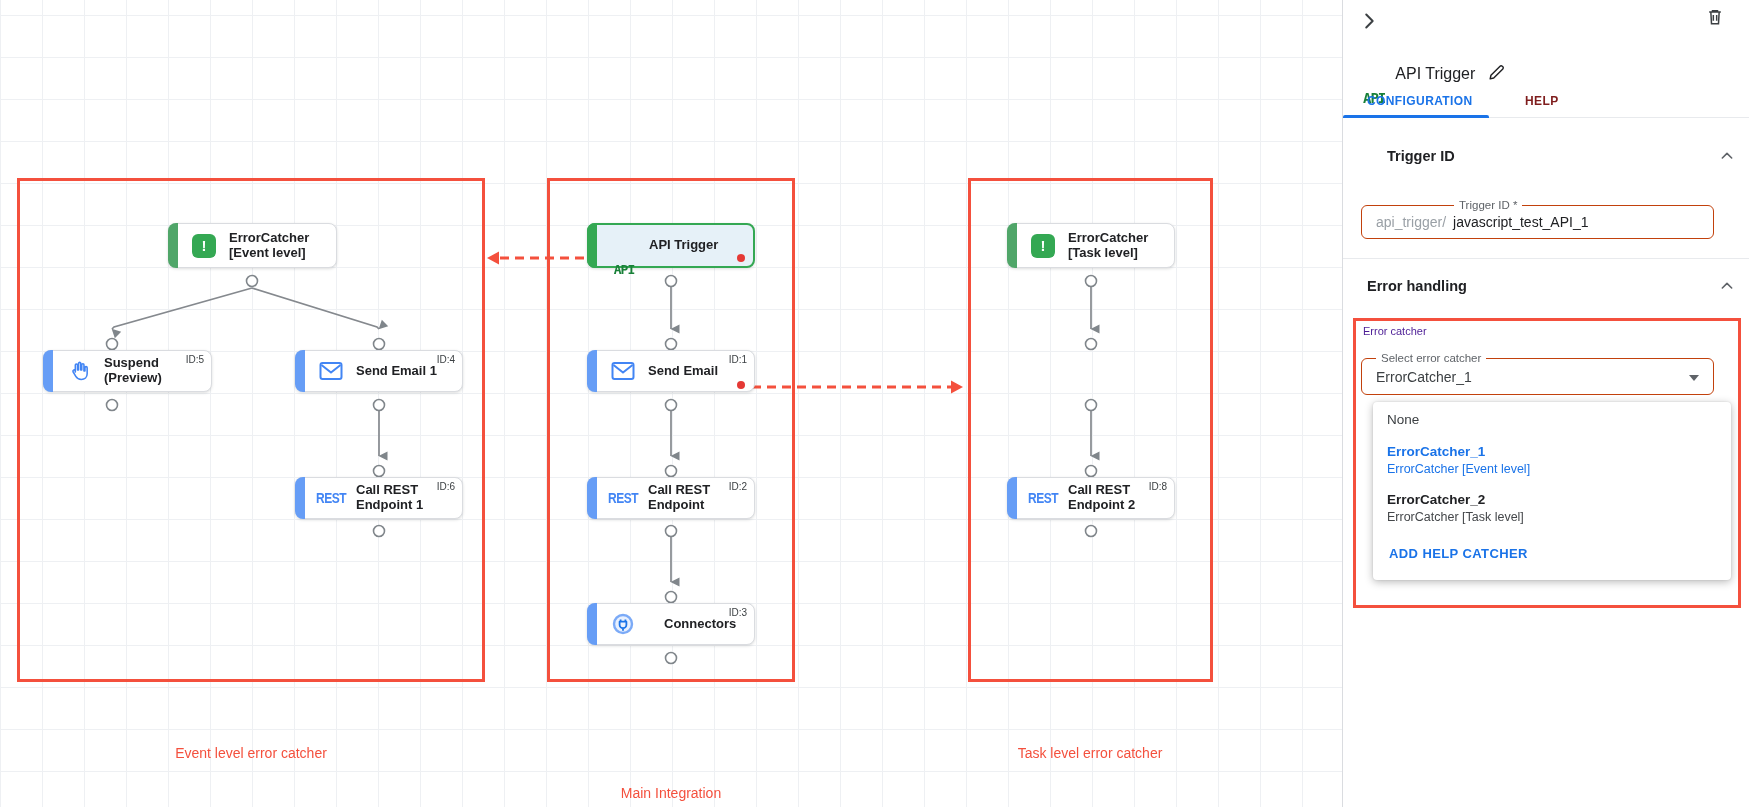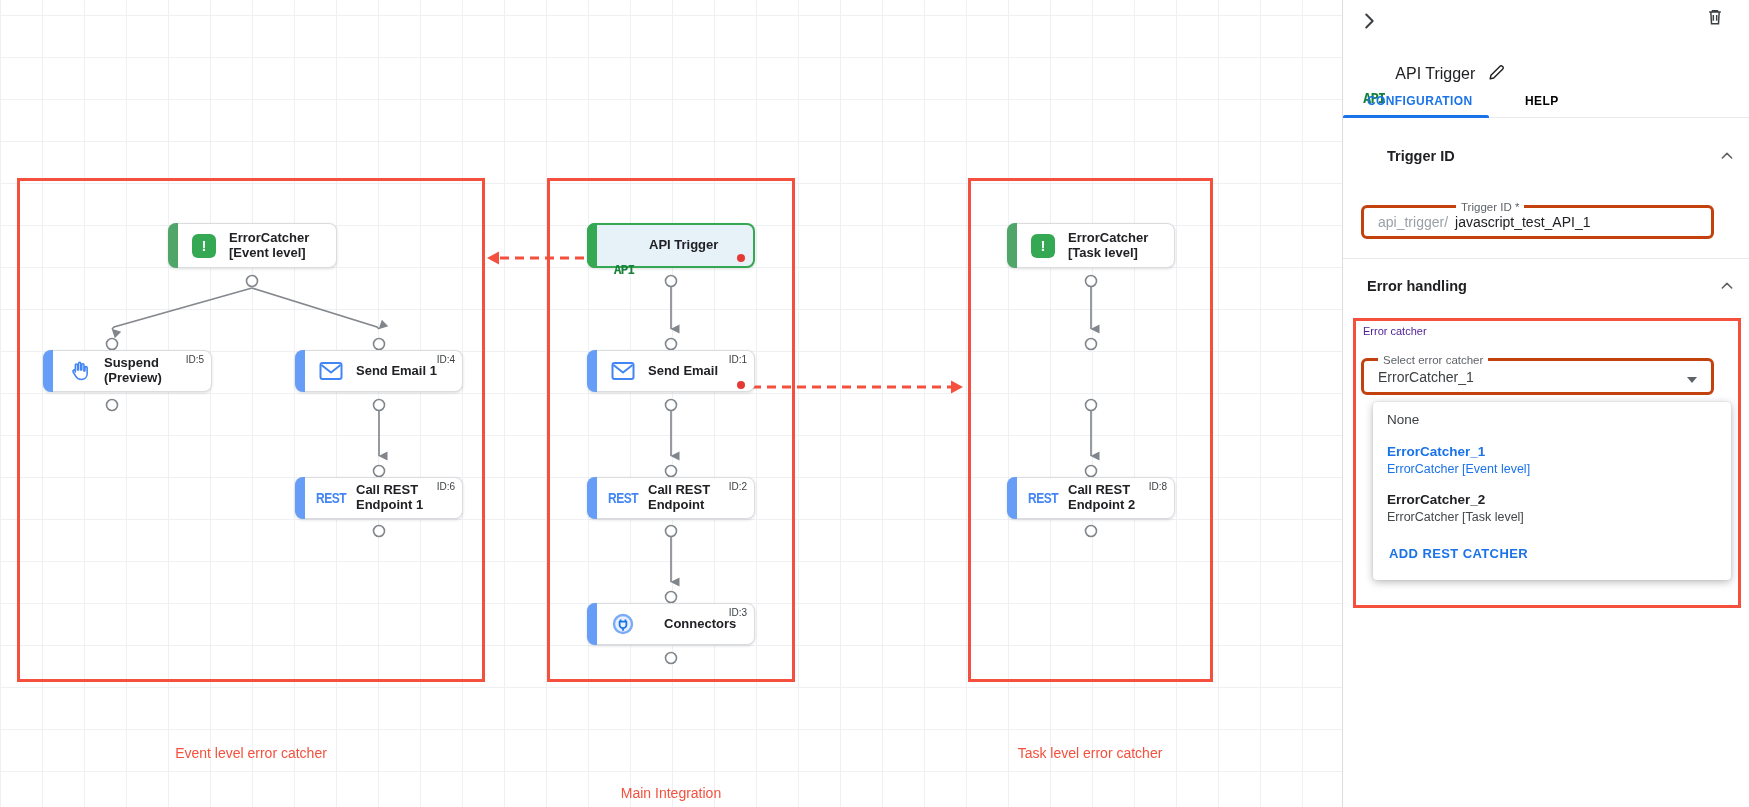--- a/index.html
+++ b/index.html
@@ -52,27 +52,27 @@
     position:absolute; left:1342px; top:0; width:407px; height:807px; background:#fff;
     border-left:1px solid #dadce0; z-index:5;
   }
   .icon-btn { position:absolute; background:none; border:none; cursor:pointer; padding:0; }
   #panel-title-row { position:absolute; left:20px; top:42px; display:flex; align-items:center; gap:10px; }
   #panel-title { font-size:16px; color:#202124; }
   .tabs { position:absolute; left:0; top:84px; width:100%; height:34px; border-bottom:1px solid #e8eaed; }
   .tab { position:absolute; top:0; height:34px; font-size:12px; font-weight:bold; letter-spacing:.4px;
          background:none; border:none; cursor:pointer; }
   .tab.active { color:#1a73e8; }
-  .tab.inactive { color:#000000; }
+  .tab.inactive { color:#7f1d1d; }
   .tab-underline { position:absolute; left:0; top:31px; width:146px; height:3px; background:#1a73e8; border-radius:2px 2px 0 0; }
   .section-head { position:absolute; left:24px; font-size:14.5px; font-weight:bold; color:#202124; }
   .caret-up { position:absolute; right:14px; width:16px; height:16px; }
   .divider { position:absolute; left:0; width:100%; height:1px; background:#e8eaed; }
   .mdc-field {
-    position:absolute; left:18px; width:353px; border:3px solid #c2410c; border-radius:6px;
+    position:absolute; left:18px; width:353px; border:1px solid #c2410c; border-radius:6px;
     background:#fff; display:flex; align-items:center;
   }
   .float-label {
     position:absolute; top:-7px; font-size:11.5px; color:#5f6368; background:#fff; padding:0 5px; white-space:nowrap;
   }
   .prefix { color:#9aa0a6; font-size:14px; margin-left:14px; }
   .value { color:#202124; font-size:14px; margin-left:7px; }
   .select-value { color:#3c4043; font-size:14px; margin-left:14px; }
   .select-caret {
     position:absolute; right:14px; top:16px; width:0; height:0;
@@ -326,15 +326,15 @@
       <span class="dd-title">None</span>
     </button>
     <button class="dd-item selected" style="top:42px;">
       <span class="dd-title">ErrorCatcher_1</span>
       <span class="dd-sub">ErrorCatcher [Event level]</span>
     </button>
     <button class="dd-item" style="top:90px;">
       <span class="dd-title">ErrorCatcher_2</span>
       <span class="dd-sub">ErrorCatcher [Task level]</span>
     </button>
-    <button id="add-error-catcher">ADD REST CATCHER</button>
+    <button id="add-error-catcher">ADD HELP CATCHER</button>
   </div>
 </div>
 
 </body></html>

